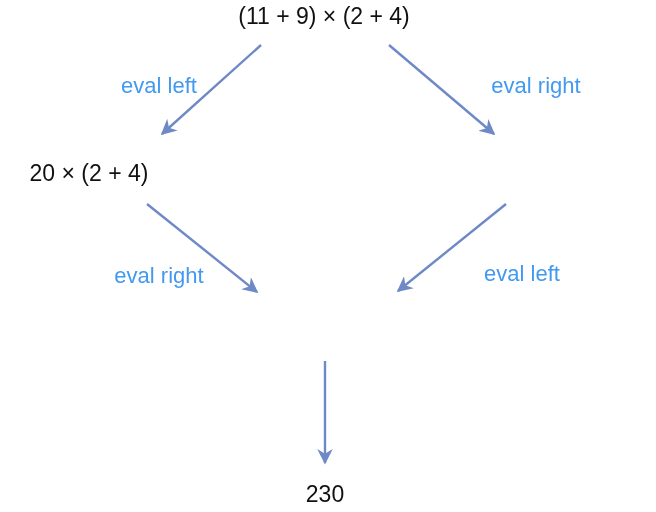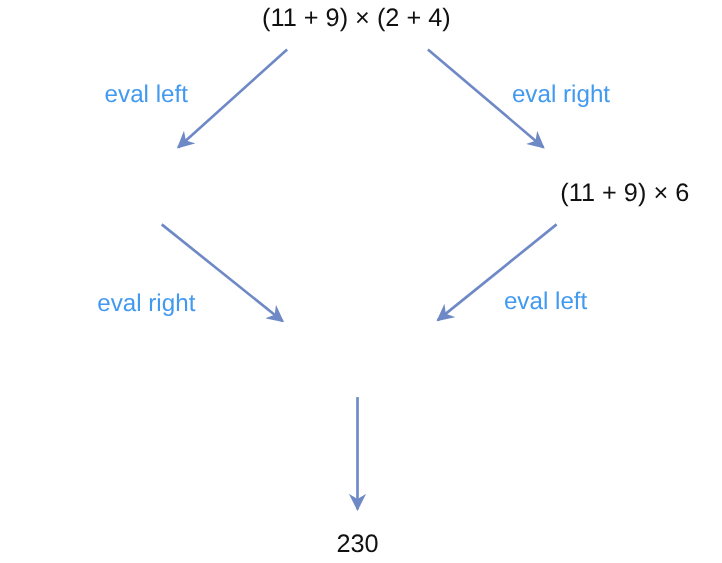--- a/index.html
+++ b/index.html
@@ -29,20 +29,21 @@
     color: #111111;
     white-space: nowrap;
   }
   .edge-label {
     position: absolute;
     transform: translateX(-50%);
     font-size: 22px;
     line-height: 1.1;
     color: #4299f0;
     white-space: nowrap;
+    margin-left: 26px;
   }
 </style>
 </head>
 <body>
 
 <div class="canvas">
 
   <svg class="arrows" width="656" height="512" viewBox="0 0 656 512">
     <defs>
       <marker id="ah" viewBox="0 0 10 10" refX="9" refY="5" markerWidth="6.5" markerHeight="6.5" orient="auto">
@@ -55,22 +56,22 @@
     <line x1="506" y1="204" x2="398" y2="291" stroke-width="2.4" marker-end="url(#ah)" stroke="#6e89c6"></line>
     <line x1="325" y1="361" x2="325" y2="463" stroke-width="2.4" marker-end="url(#ah)" stroke="#6e89c6"></line>
   </svg>
 
   <div class="node" style="left:324px; top:3px;">(11 + 9) × (2 + 4)</div>
 
   <div class="edge-label" style="left:133px; top:74px;">eval left</div>
 
   <div class="edge-label" style="left:510px; top:74px;">eval right</div>
 
+  <div class="node" style="left:89px; top:160px;">20 × (2 + 4)</div>
 
-  <div class="node" style="left:568px; top:162px;">(11 + 9) × 6</div>
 
   <div class="edge-label" style="left:133px; top:264px;">eval right</div>
 
   <div class="edge-label" style="left:496px; top:262px;">eval left</div>
 
 
   <div class="node" style="left:325px; top:481px;">230</div>
 
 </div>
 

